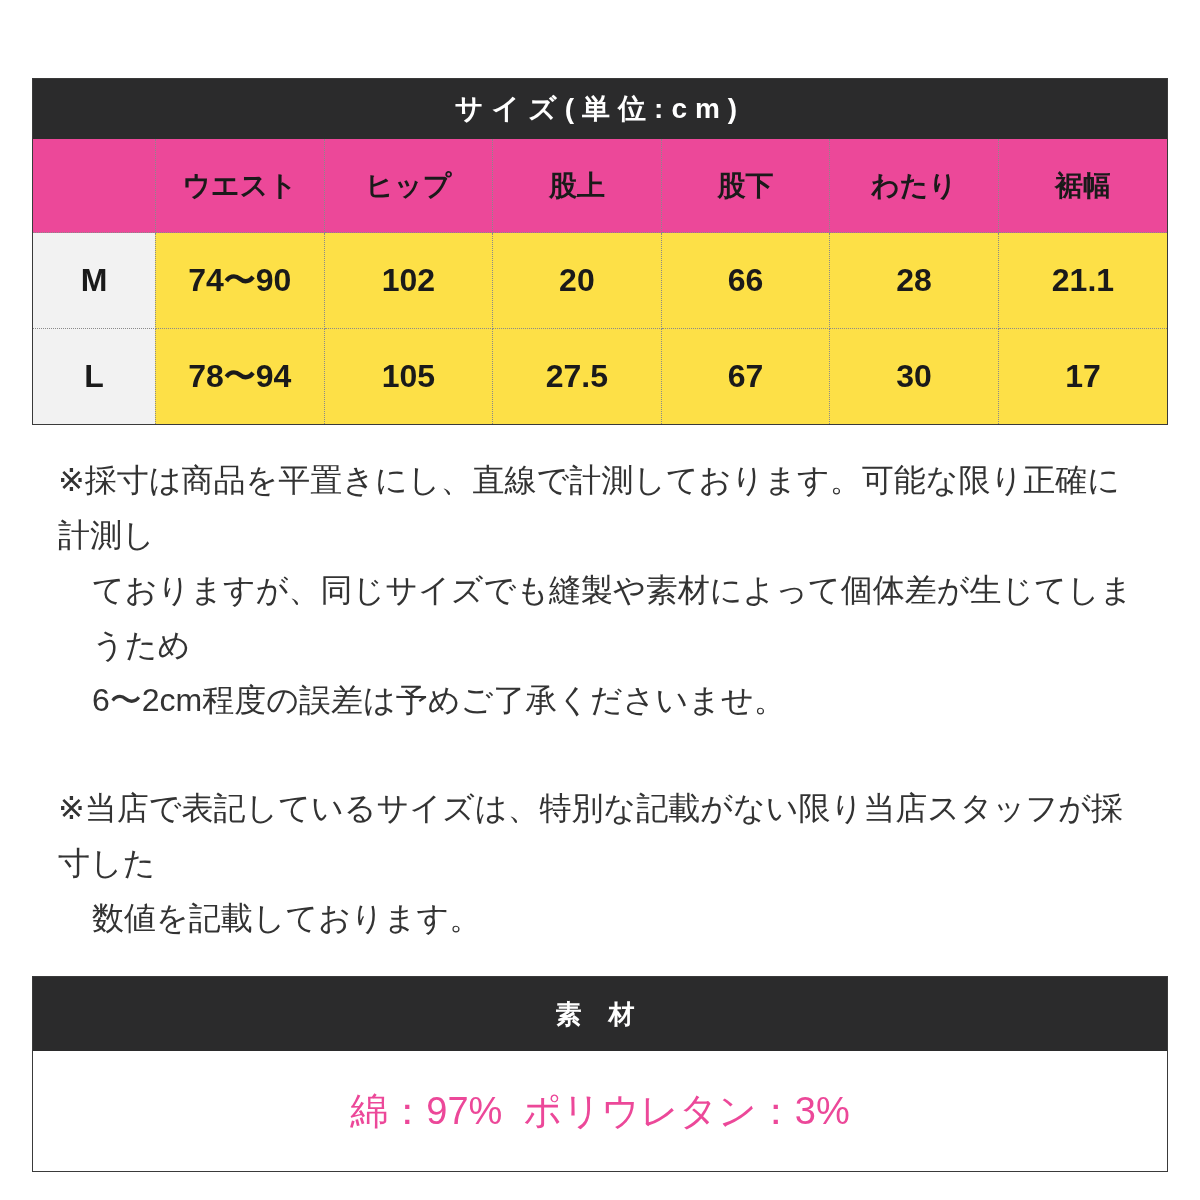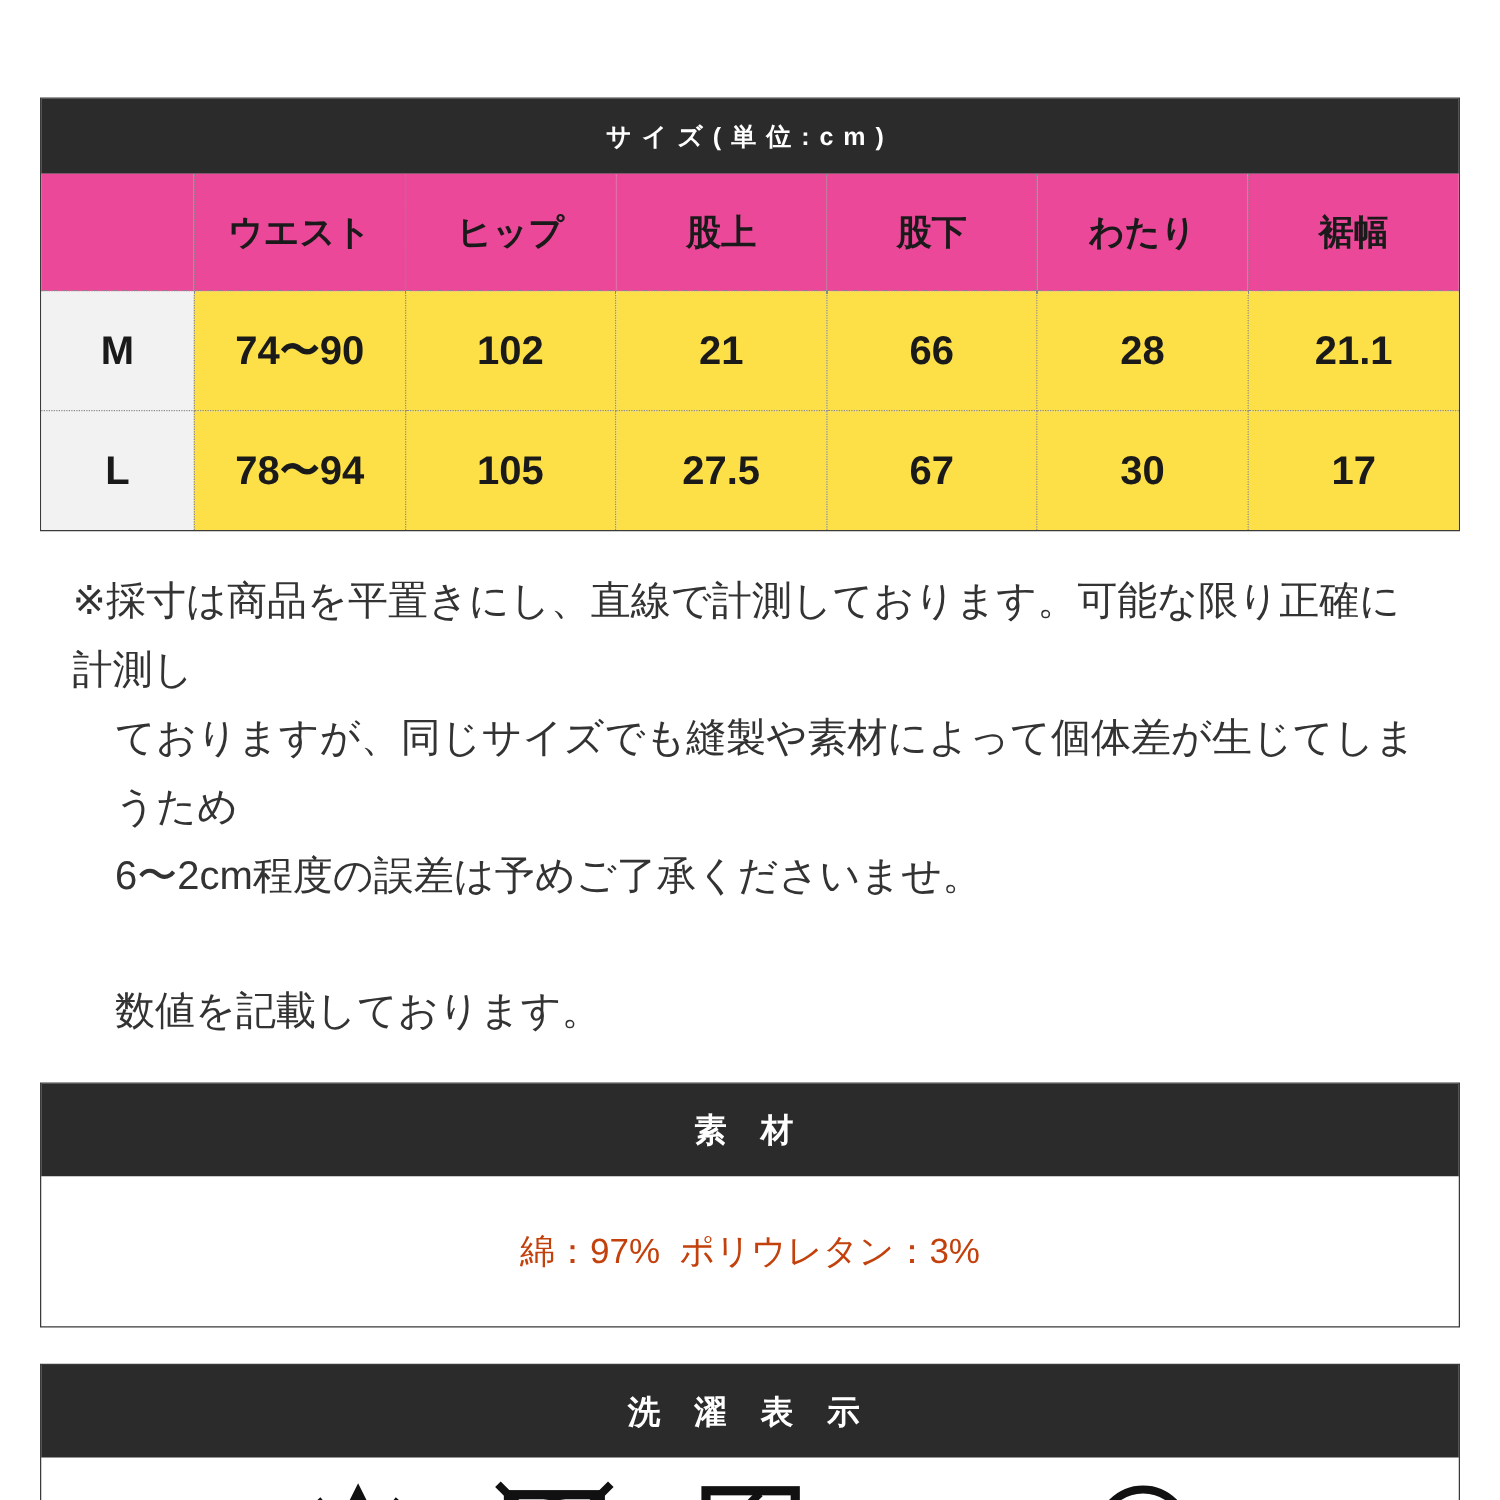--- a/index.html
+++ b/index.html
@@ -7,21 +7,21 @@
     width:1200px;height:1200px;background:#ffffff;
     font-family:"Liberation Sans","DejaVu Sans",sans-serif;
     color:#1a1a1a;position:relative;
   }
   .page{padding:78px 32px 0 32px;}
 
   
   .size-block{border:1px solid #3a3a3a;}
   .bar{
     background:#2b2b2c;color:#ffffff;text-align:center;
-    font-weight:bold;font-size:20px;letter-spacing:8px;
+    font-weight:bold;font-size:28px;letter-spacing:8px;
     height:60px;display:flex;align-items:center;justify-content:center;
   }
   table.size-table{width:100%;border-collapse:collapse;table-layout:fixed;}
   table.size-table col.c-label{width:10.8%;}
   table.size-table td,table.size-table th{
     text-align:center;vertical-align:middle;
     border:1px dotted #8a8a8a;
   }
   table.size-table tr:first-child th{border-top:none;}
   table.size-table td:last-child,table.size-table th:last-child{border-right:none;}
@@ -37,21 +37,21 @@
   .note-2{margin-top:53px;}
   .note .nline{padding-left:34px;}
   .note .nline.first{padding-left:0;}
 
   
   .sec-block{border:1px solid #3a3a3a;}
   .sec-block .bar{height:74px;font-size:26px;letter-spacing:10px;}
   .material-block{margin-top:30px;}
   .material-body{
     height:120px;display:flex;align-items:center;justify-content:center;
-    font-size:28px;white-space:pre;color:#c2410c;
+    font-size:38px;white-space:pre;color:#ec4899;
   }
   .laundry-block{margin-top:29px;}
   .laundry-body{
     height:132px;display:flex;align-items:center;justify-content:center;gap:52px;
   }
   .care-icon{width:105px;height:105px;flex:0 0 auto;}
   .care-icon svg{width:100%;height:100%;display:block;}
   .stro{fill:none;stroke:#111;stroke-width:6;}
   .care-num{font-family:"Liberation Sans",sans-serif;font-size:34px;fill:#111;}
   .care-F{font-family:"Liberation Sans",sans-serif;font-size:40px;fill:#111;}
@@ -82,21 +82,21 @@
         <th>ヒップ</th>
         <th>股上</th>
         <th>股下</th>
         <th>わたり</th>
         <th>裾幅</th>
       </tr>
       <tr class="data-row">
         <td class="row-label">M</td>
         <td>74〜90</td>
         <td>102</td>
-        <td>21</td>
+        <td>20</td>
         <td>66</td>
         <td>28</td>
         <td>21.1</td>
       </tr>
       <tr class="data-row">
         <td class="row-label">L</td>
         <td>78〜94</td>
         <td>105</td>
         <td>27.5</td>
         <td>67</td>
@@ -107,20 +107,21 @@
       </table>
   </div>
 
   <div class="note note-1">
     <div class="nline first">※採寸は商品を平置きにし、直線で計測しております。可能な限り正確に計測し</div>
     <div class="nline">ておりますが、同じサイズでも縫製や素材によって個体差が生じてしまうため</div>
     <div class="nline">6〜2cm程度の誤差は予めご了承くださいませ。</div>
   </div>
 
   <div class="note note-2">
+    <div class="nline first">※当店で表記しているサイズは、特別な記載がない限り当店スタッフが採寸した</div>
     <div class="nline">数値を記載しております。</div>
   </div>
 
   <div class="sec-block material-block">
     <div class="bar">
       <span>素 材</span>
     </div>
     <div class="material-body">綿：97%  ポリウレタン：3%</div>
   </div>
 

